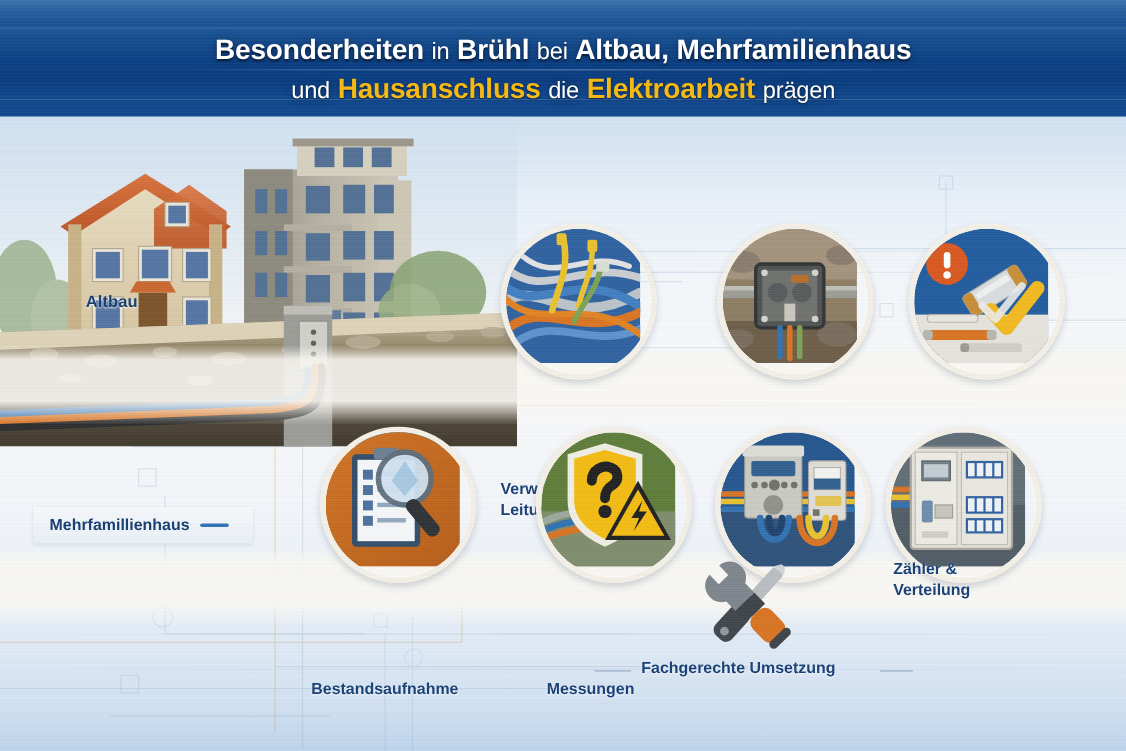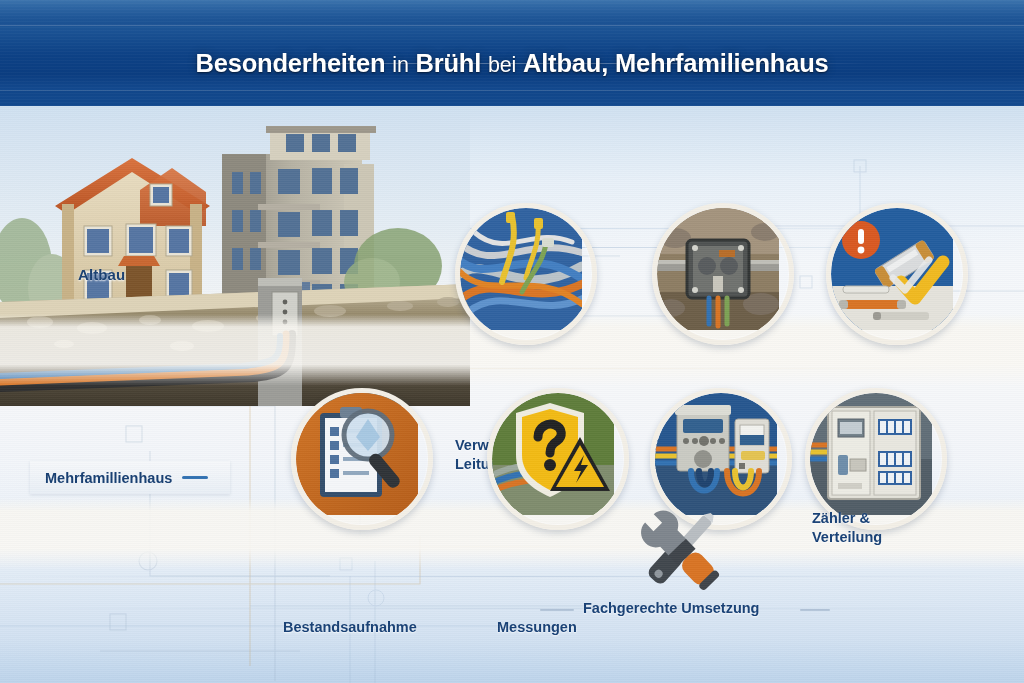--- a/index.html
+++ b/index.html
@@ -125,20 +125,27 @@
 
   <div class="banner">
     <div class="divline"></div>
     <div class="banner-inner">
       <div class="ttl ttl-1">
         <span class="w-bold">Besonderheiten</span>
         <span class="w-thin">in</span>
         <span class="w-bold">Brühl</span>
         <span class="w-thin">bei</span>
         <span class="w-bold">Altbau, Mehrfamilienhaus</span>
+      </div>
+      <div class="ttl ttl-2">
+        <span class="w-thin">und</span>
+        <span class="w-gold">Hausanschluss</span>
+        <span class="w-thin">die</span>
+        <span class="w-gold">Elektroarbeit</span>
+        <span class="w-thin">prägen</span>
       </div>
     </div>
   </div>
 
   <div class="scene">
 
     <svg class="blueprint" width="1024" height="577" viewBox="0 0 1024 577">
       <g stroke="#8aa6c4" stroke-width="1.1" fill="none" opacity=".45">
         <path d="M330 60 L330 150 L620 150"></path>
         <path d="M408 92 L408 210 L760 210"></path>

